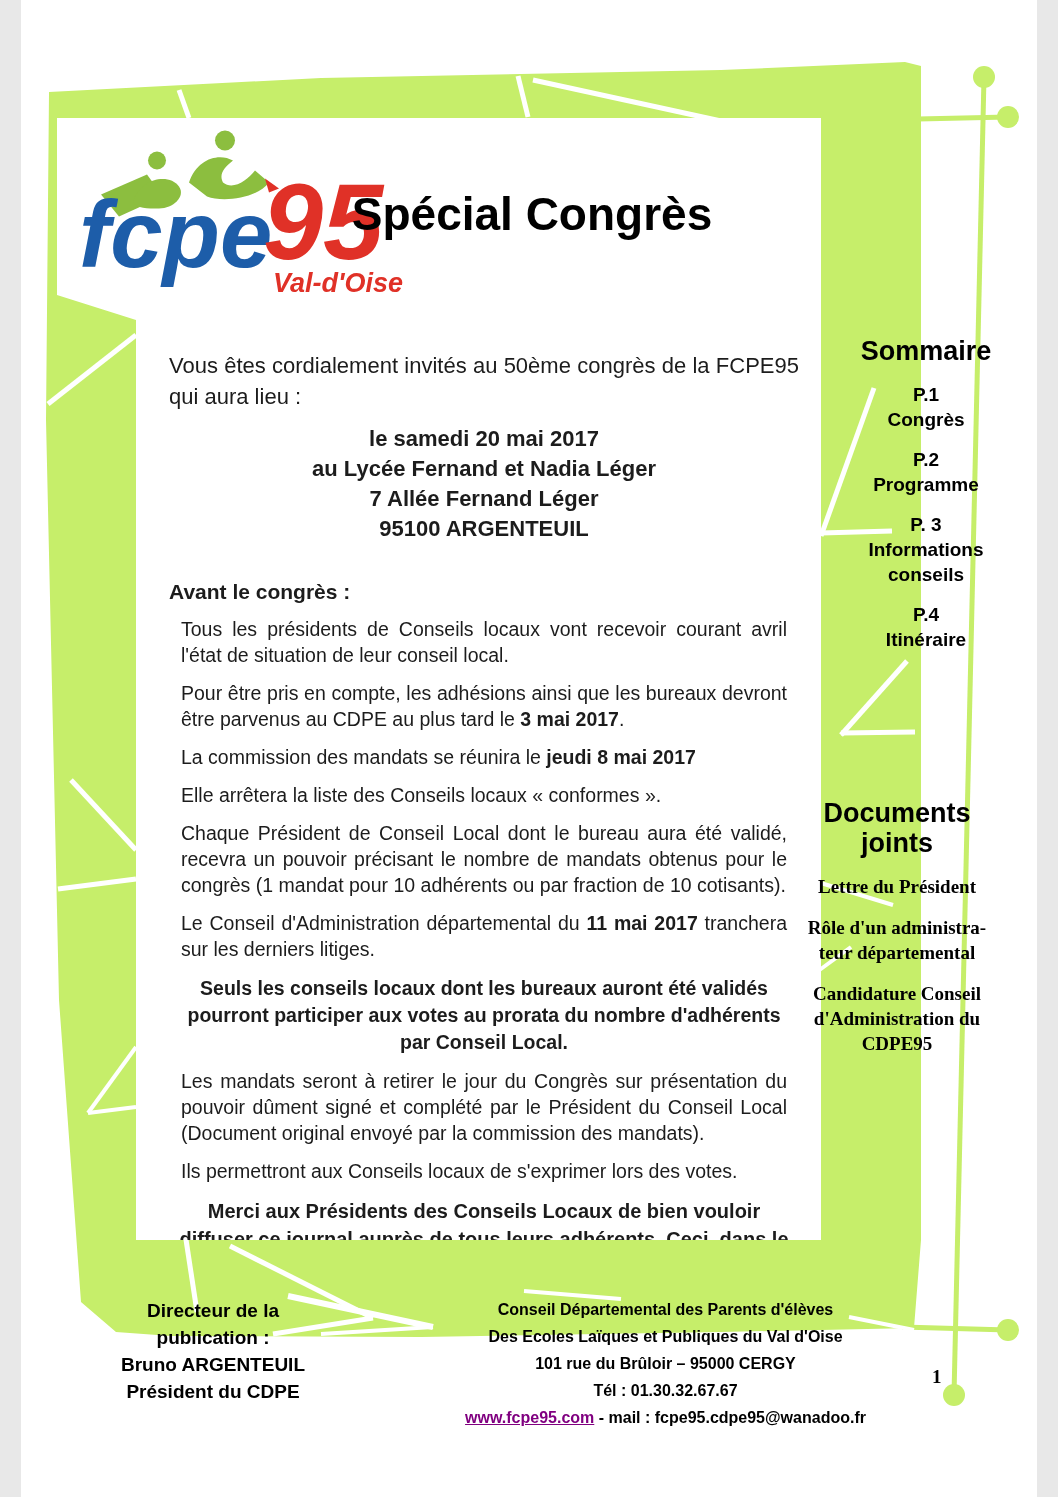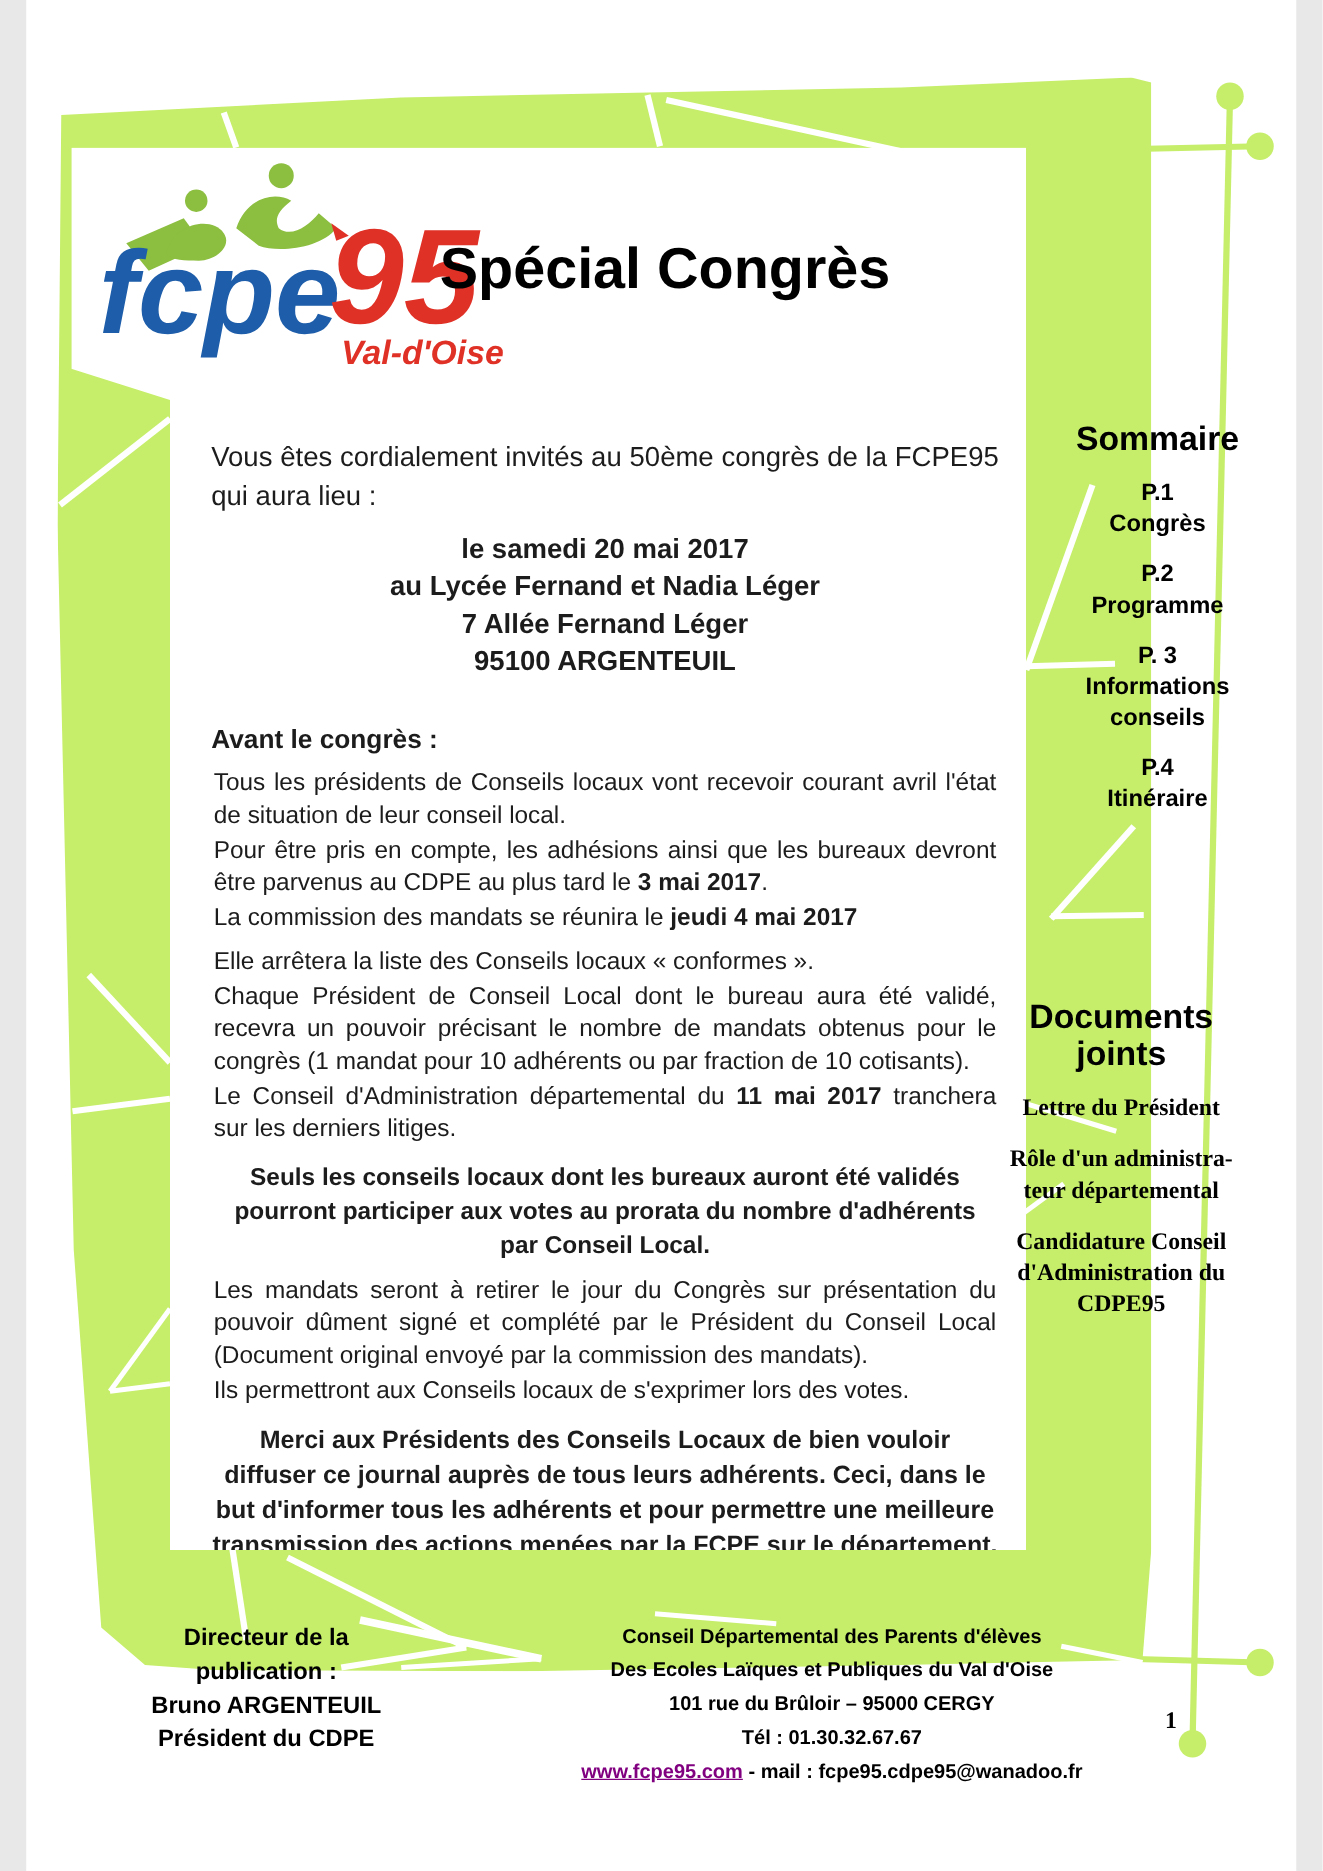--- a/index.html
+++ b/index.html
@@ -27,21 +27,21 @@
   .logo{position:absolute;left:16px;top:8px;width:340px;height:185px;}
   .title{position:absolute;left:165px;top:44px;width:620px;text-align:center;color:#000;}
   .title .t1{font-size:46px;font-weight:bold;letter-spacing:1px;}
   .title .t2{font-size:46px;font-weight:bold;margin-top:25px;}
 
   .col{position:absolute;left:112px;top:232px;width:630px;color:#1c1c1c;}
   .intro{font-size:22px;line-height:31px;text-align:justify;}
   .venue{margin-top:12px;text-align:center;font-weight:bold;font-size:22px;line-height:30px;}
   .sec-head{margin-top:36px;font-size:21px;font-weight:bold;}
   .grp{margin-top:9px;font-size:19.5px;line-height:26px;text-align:justify;}
-  .grp p{margin:2px;}
+  .grp p{margin:12px;}
   .hl{margin-top:13px;font-size:19.5px;line-height:27px;font-weight:bold;text-align:center;padding:0 12px;}
   .hl2{margin-top:13px;font-size:20px;line-height:28px;font-weight:bold;text-align:center;}
   .note{margin-top:18px;font-size:15px;font-weight:bold;font-style:italic;text-align:center;}
   .b{font-weight:bold;}
 
   
   .sommaire{position:absolute;left:820px;top:336px;width:170px;text-align:center;z-index:4;color:#000;}
   .sommaire .sb-title{font-size:27px;font-weight:bold;}
   .side-item{margin-top:15px;font-size:19px;font-weight:bold;line-height:25px;}
   .documents{position:absolute;left:786px;top:798px;width:180px;text-align:center;z-index:4;color:#000;}
@@ -126,21 +126,21 @@
         <div>au Lycée Fernand et Nadia Léger</div>
         <div>7 Allée Fernand Léger</div>
         <div>95100 ARGENTEUIL</div>
       </div>
 
       <div class="sec-head">Avant le congrès :</div>
 
       <div class="grp">
         <p>Tous les présidents de Conseils locaux vont recevoir courant avril l'état de situation de leur conseil local.</p>
         <p><span>Pour être pris en compte, les adhésions ainsi que les bureaux devront être parvenus au CDPE au plus tard le </span><span class="b">3 mai 2017</span><span>.</span></p>
-        <p><span>La commission des mandats se réunira le </span><span class="b">jeudi 4 mai 2017</span></p>
+        <p><span>La commission des mandats se réunira le </span><span class="b">jeudi 8 mai 2017</span></p>
       </div>
 
       <div class="grp">
         <p>Elle arrêtera la liste des Conseils locaux « conformes ».</p>
         <p>Chaque Président de Conseil Local dont le bureau aura été validé, recevra un pouvoir précisant le nombre de mandats obtenus pour le congrès (1 mandat pour 10 adhérents ou par fraction de 10 cotisants).</p>
         <p><span>Le Conseil d'Administration départemental du </span><span class="b">11 mai 2017</span><span> tranchera sur les derniers litiges.</span></p>
       </div>
 
       <div class="hl">Seuls les conseils locaux dont les bureaux auront été validés pourront participer aux votes au prorata du nombre d'adhérents par Conseil Local.</div>
 

